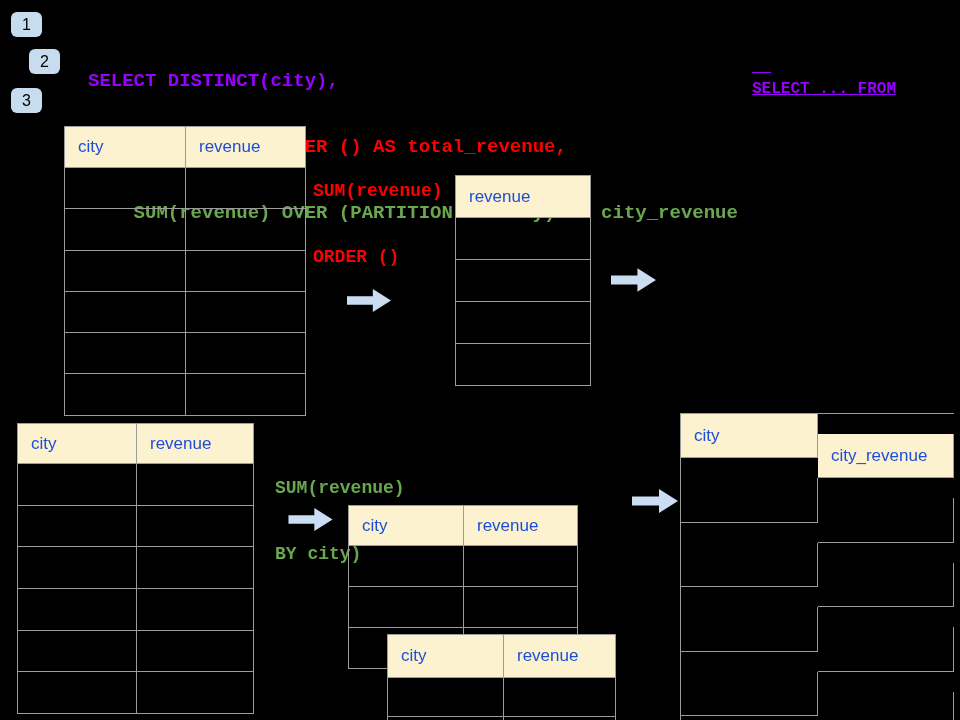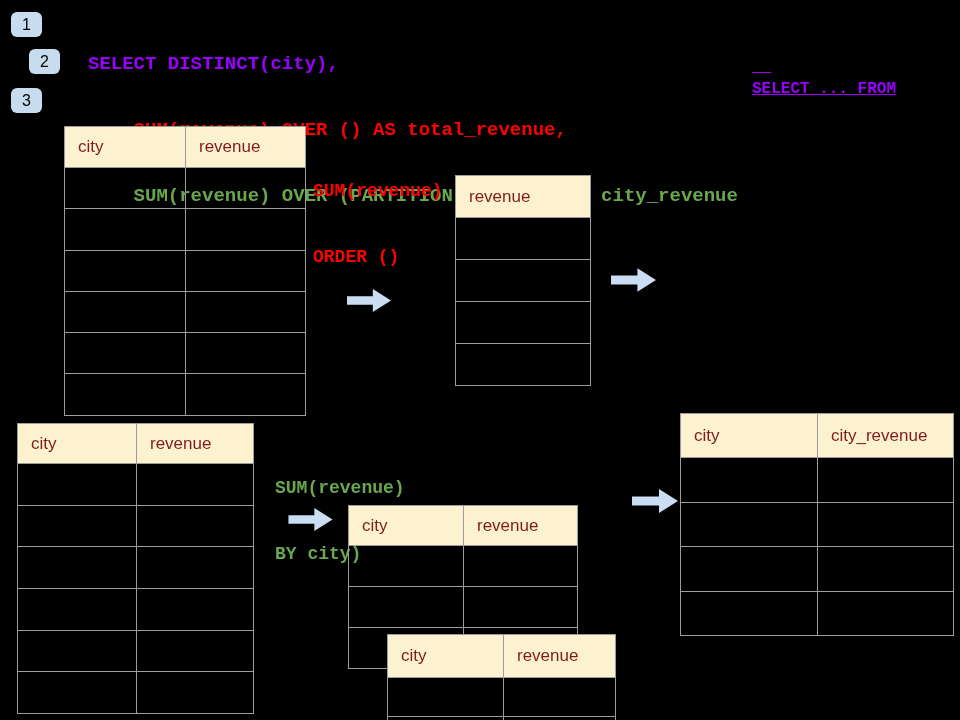--- a/index.html
+++ b/index.html
@@ -9,21 +9,21 @@
     font-family:"Liberation Sans",sans-serif;
   }
   .abs{position:absolute;}
 
   
   .code{
     font-family:"Liberation Mono","DejaVu Sans Mono",monospace;
     font-weight:700;
     white-space:pre;
   }
-  #sql-block{left:88px;top:9px;font-size:19px;line-height:22px;}
+  #sql-block{left:88px;top:26px;font-size:19px;line-height:22px;}
   #note-total{left:313px;top:136px;font-size:18px;line-height:22px;}
   #note-partition{left:275px;top:433px;font-size:18px;line-height:22px;}
   #note-select-from{left:752px;top:34px;font-size:16px;line-height:22px;}
 
   
   .badge{
     width:31px;height:25px;border-radius:6px;
     background:#C8DCF0;color:#000;
     display:flex;align-items:center;justify-content:center;
     font-size:16px;
@@ -39,21 +39,21 @@
     border-left:1px solid #9C9C9C;
   }
   .trow{display:flex;}
   .cell{
     box-sizing:border-box;
     border-right:1px solid #9C9C9C;
     border-bottom:1px solid #9C9C9C;
   }
   .th{
     background:#FCF2CF;
-    color:#7f1d1d;
+    color:#1d4ed8;
     font-size:17px;
     display:flex;align-items:center;
     padding-left:13px;
   }
   #t-source-top{left:64px;top:126px;}
   #t-source-top .c0{width:121px;} #t-source-top .c1{width:120px;}
   #t-source-top .hd .cell{height:41px;} #t-source-top .bd .cell{height:41.3px;}
 
   #t-revenue-result{left:455px;top:175px;}
   #t-revenue-result .c0{width:135px;}
@@ -65,21 +65,21 @@
 
   #t-partition-mid{left:348px;top:505px;}
   #t-partition-mid .c0{width:115px;} #t-partition-mid .c1{width:114px;}
   #t-partition-mid .hd .cell{height:40px;} #t-partition-mid .bd .cell{height:41px;}
 
   #t-partition-overlay{left:387px;top:634px;z-index:5;background:#000;}
   #t-partition-overlay .c0{width:116px;} #t-partition-overlay .c1{width:112px;}
   #t-partition-overlay .hd .cell{height:43px;} #t-partition-overlay .bd .cell{height:39px;}
 
   #t-cityrev-result{left:680px;top:413px;}
-  #t-cityrev-result .c0{width:137px;} #t-cityrev-result .c1{width:136px;}
+  #t-cityrev-result .c0{width:137px;} #t-cityrev-result .c1{width:136px;margin-top:20px;}
   #t-cityrev-result .hd .cell{height:44px;} #t-cityrev-result .bd .cell{height:44.5px;}
 
   
   .arrow{position:absolute;}
   #arrow-1{left:347px;top:289px;}
   #arrow-2{left:611px;top:268px;}
   #arrow-3{left:288px;top:508px;}
   #arrow-4{left:632px;top:488px;}
 </style>
 </head>

